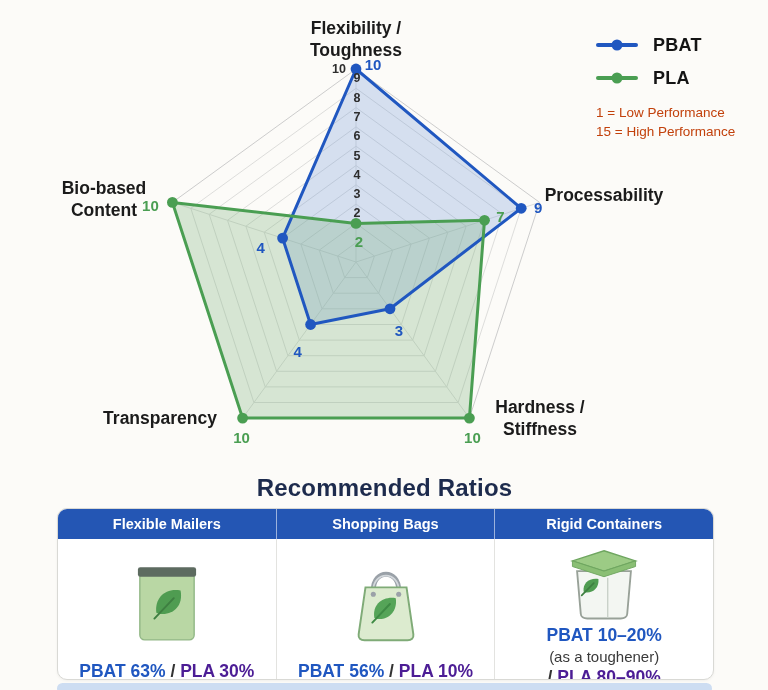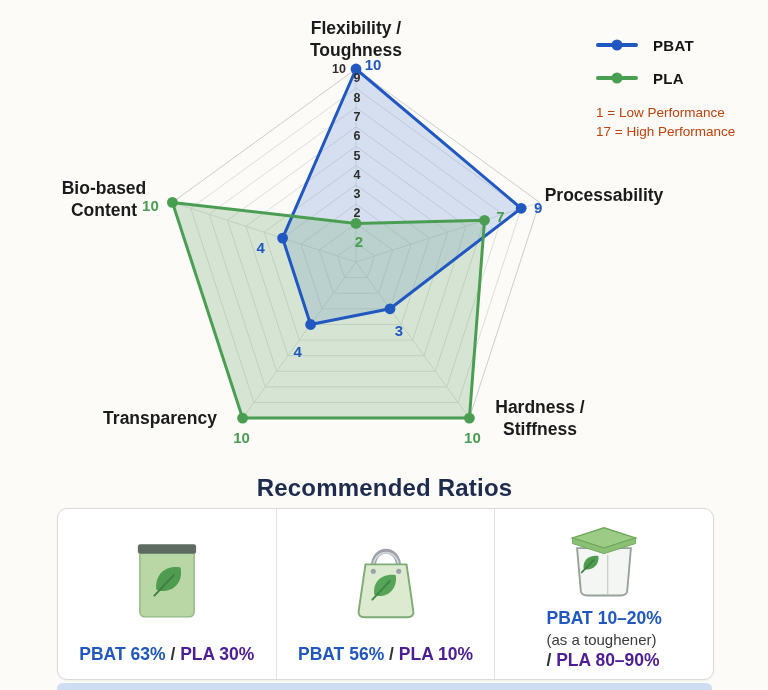--- a/index.html
+++ b/index.html
@@ -12,41 +12,41 @@
   }
   .radar-wrap { position:absolute; left:0; top:0; width:768px; height:462px; }
   #radar-svg { display:block; }
 
   
   .legend { position:absolute; left:596px; top:32px; }
   .legend-row { display:flex; align-items:center; height:26px; margin-bottom:7px; }
   .legend-line { width:42px; height:4px; border-radius:2px; position:relative; }
   .legend-dot { position:absolute; left:50%; top:50%; transform:translate(-50%,-50%);
     width:11px; height:11px; border-radius:50%; }
-  .legend-label { margin-left:15px; font-size:15px; font-weight:bold; color:#141414; letter-spacing:.3px; }
+  .legend-label { margin-left:15px; font-size:18px; font-weight:bold; color:#141414; letter-spacing:.3px; }
   .legend-note { margin-top:13px; font-size:13.5px; color:#c2410c; line-height:18.5px; }
 
   
   .ratios-title { position:absolute; left:57px; top:474px; width:655px; text-align:center;
     font-size:24px; font-weight:bold; color:#1d2b4d; letter-spacing:.2px; }
   .ratio-table { position:absolute; left:57px; top:508px; width:655px; height:170px;
     background:#ffffff; border:1.5px solid #d9d9d5; border-radius:10px;
     display:flex; flex-direction:column; overflow:hidden; box-shadow:0 1px 3px rgba(0,0,0,.05); }
   .table-header { display:flex; flex:0 0 30px; background:#2456b4; }
   .th { flex:1; color:#ffffff; font-weight:bold; font-size:14.5px;
     display:flex; align-items:center; justify-content:center;
     border-right:1px solid rgba(255,255,255,.55); }
   .th:last-child { border-right:none; }
   .table-body { display:flex; flex:1; }
   .td { flex:1; border-right:1px solid #e3e3e0; display:flex; flex-direction:column;
     align-items:center; padding-top:8px; }
   .td:last-child { border-right:none; }
   .icon-box { flex:1; display:flex; align-items:center; justify-content:center; }
   .ratio-line { font-size:17.5px; font-weight:bold; margin-bottom:14px; white-space:pre; }
-  .ratio-block { margin-bottom:8px; line-height:21px; }
+  .ratio-block { text-align:center; margin-bottom:8px; line-height:21px; }
   .ratio-block .ratio-line { margin-bottom:0; }
   .pbat-text { color:#2057c0; }
   .pla-text { color:#4c1d95; }
   .sep-text { color:#333333; }
   .note-text { font-size:15px; font-weight:normal; color:#3a3a3a; display:block; }
   .bottom-strip { position:absolute; left:57px; bottom:-4px; width:655px; height:11px;
     background:#cdddf2; border-radius:6px; }
 </style>
 </head>
 <body>
@@ -120,27 +120,32 @@
     <span class="legend-label">PBAT</span>
   </div>
   <div class="legend-row">
     <span class="legend-line" id="legend-line-1" style="background: rgb(74, 158, 82);">
       <span class="legend-dot" id="legend-dot-1" style="background: rgb(74, 158, 82);"></span>
     </span>
     <span class="legend-label">PLA</span>
   </div>
   <div class="legend-note">
     <div>1 = Low Performance</div>
-    <div>17 = High Performance</div>
+    <div>15 = High Performance</div>
   </div>
 </div>
 
 <div class="ratios-title">Recommended Ratios</div>
 
 <div class="ratio-table">
+  <div class="table-header">
+    <div class="th">Flexible Mailers</div>
+    <div class="th">Shopping Bags</div>
+    <div class="th">Rigid Containers</div>
+  </div>
   <div class="table-body">
 
     <div class="td">
       <div class="icon-box">
         <svg width="64" height="86" viewBox="0 0 66 86">
           <rect x="5" y="8" width="56" height="72" rx="5" fill="#b9d7a4" stroke="#93b887" stroke-width="1.5"></rect>
           <rect x="3" y="5" width="60" height="10" rx="2.5" fill="#5d6b60"></rect>
           <path d="M22 52 C20 37 31 26 47 29 C50 45 39 55 25 53 Z" fill="#4f9c51"></path>
           <path d="M20 58 L40 37" stroke="#3e7f41" stroke-width="2" fill="none" stroke-linecap="round"></path>
         </svg>

